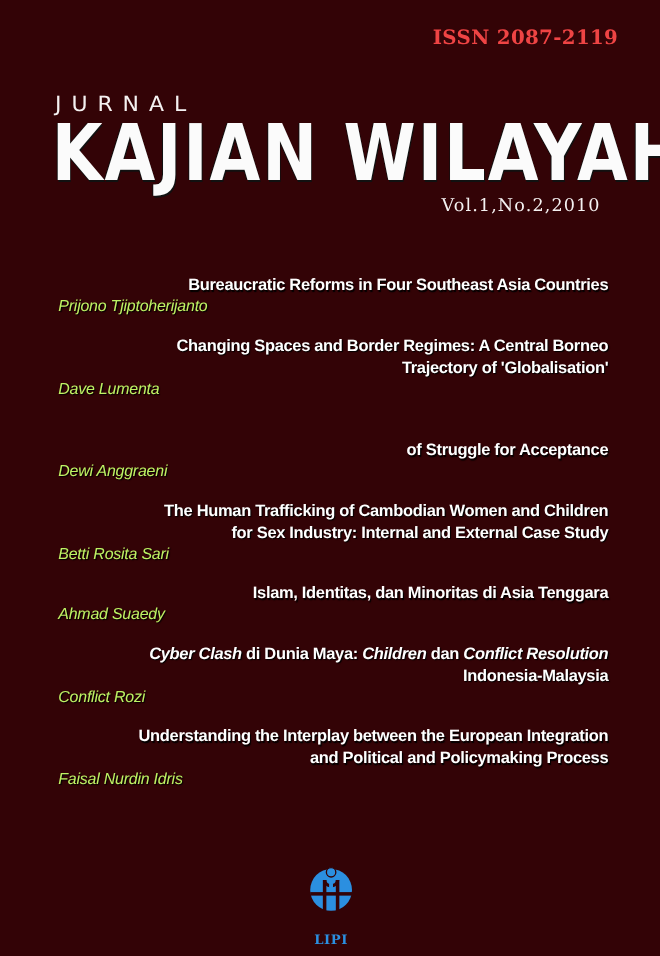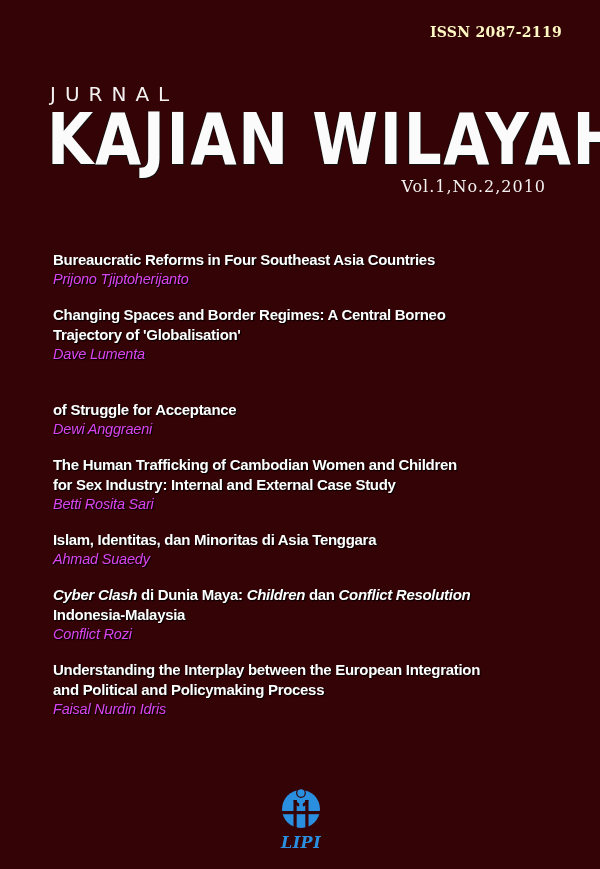--- a/index.html
+++ b/index.html
@@ -6,22 +6,22 @@
     body {
       width: 600px; height: 869px; overflow: hidden;
       background: #330306;
       position: relative;
       color: #ffffff;
       font-family: "DejaVu Sans", "Liberation Sans", sans-serif;
     }
     .issn {
       position: absolute; top: 24px; right: 38px;
       font-family: "DejaVu Serif", "Liberation Serif", serif;
-      font-weight: bold; font-size: 14px; letter-spacing: 0.3px;
-      color: #fef9c3;
+      font-weight: bold; font-size: 18px; letter-spacing: 0.3px;
+      color: #ef4444;
       text-align: right;
     }
     .jurnal {
       position: absolute; top: 82px; left: 50px;
       font-family: "DejaVu Sans", sans-serif;
       font-size: 20px; letter-spacing: 9px; color: #f4f1f1;
       transform: scaleY(0.95);
     }
     .title {
       position: absolute; top: 104px; left: 47px;
@@ -39,37 +39,38 @@
     }
     .articles {
       position: absolute; top: 250px; left: 53px; width: 500px;
     }
     .article { margin-bottom: 16px; }
     .article-title {
       font-family: "Liberation Sans", sans-serif;
       font-weight: bold; font-size: 15px; line-height: 20px;
       color: #ffffff; letter-spacing: -0.3px;
       text-shadow: 1px 1px 1px #000;
+      text-align: right;
     }
     .article-title .it { font-style: italic; }
     .article-author {
       font-family: "Liberation Sans", sans-serif;
       font-style: italic; font-size: 14.5px; line-height: 19px;
-      color: #d946ef; letter-spacing: -0.2px;
+      color: #bef264; letter-spacing: -0.2px;
       text-shadow: 1px 1px 1px #000;
     }
     .logo {
       position: absolute; top: 787px; left: 280px; width: 42px;
       text-align: center;
     }
     .logo svg { display: block; margin: 0 auto; }
     .logo-label {
       font-family: "DejaVu Serif", "Liberation Serif", serif;
-      font-weight: bold; font-size: 16px; color: #2b8fe0;
-      margin-top: 4px; letter-spacing: 0.5px; font-style: italic;
+      font-weight: bold; font-size: 12px; color: #2b8fe0;
+      margin-top: 18px; letter-spacing: 0.5px;
     }
   </style>
 </head>
 <body>
 
 <div>
   <div class="issn">ISSN 2087-2119</div>
   <div class="jurnal">JURNAL</div>
   <div class="title">KAJIAN WILAYAH</div>
   <div class="volume">Vol.1,No.2,2010</div>

